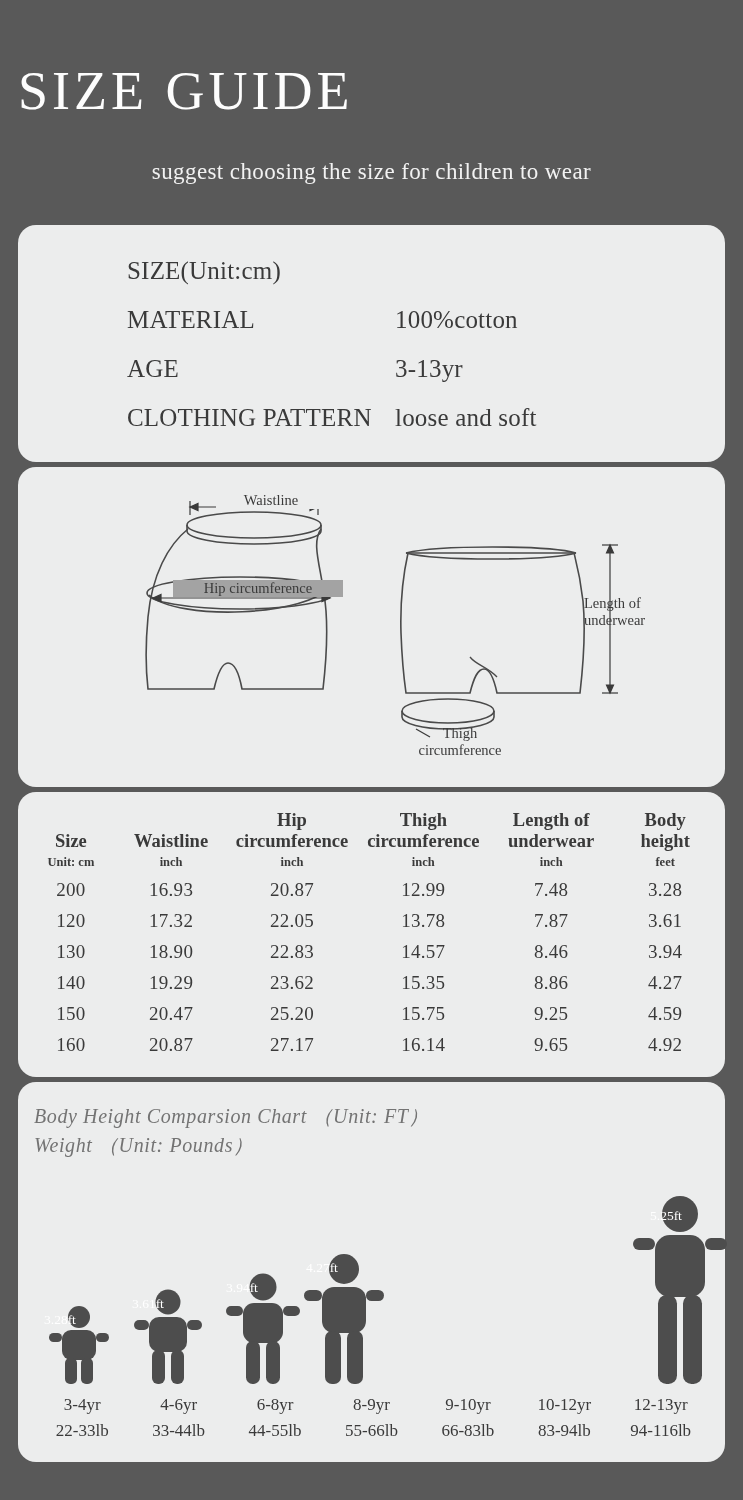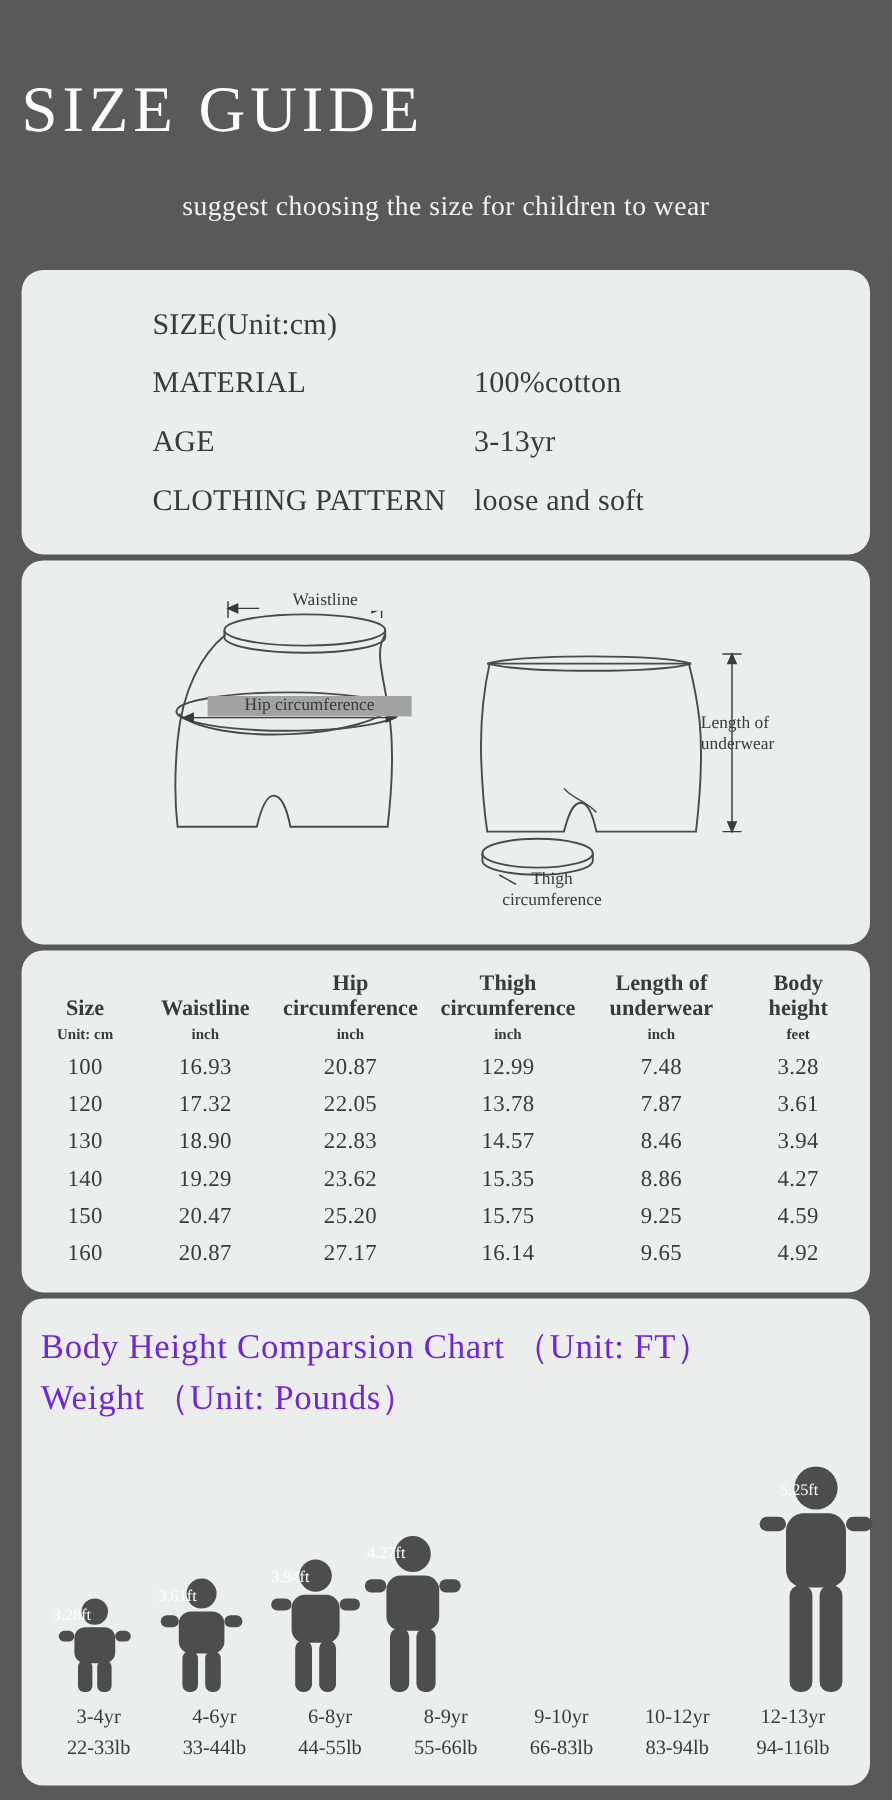--- a/index.html
+++ b/index.html
@@ -102,24 +102,25 @@
     padding: 4.5px 0;
     letter-spacing: 0.3px;
   }
 
   
   .compare {
     padding: 20px 16px 18px 16px;
     margin-bottom: 0;
   }
   .compare-title {
-    font-size: 29px;
+    font-size: 20px;
     letter-spacing: 0.6px;
     line-height: 1.45;
-    color: #6d28d9;
+    color: #737373;
+    font-style: italic;
   }
   .figures {
     position: relative;
     height: 218px;
     margin-top: 6px;
   }
   .figure {
     position: absolute;
     bottom: 0;
   }
@@ -259,21 +260,21 @@
           <th class="hd-unit">Unit: cm</th>
           <th class="hd-unit">inch</th>
           <th class="hd-unit">inch</th>
           <th class="hd-unit">inch</th>
           <th class="hd-unit">inch</th>
           <th class="hd-unit">feet</th>
         </tr>
       </thead>
       <tbody>
         <tr>
-          <td>100</td>
+          <td>200</td>
           <td>16.93</td>
           <td>20.87</td>
           <td>12.99</td>
           <td>7.48</td>
           <td>3.28</td>
         </tr>
         <tr>
           <td>120</td>
           <td>17.32</td>
           <td>22.05</td>

